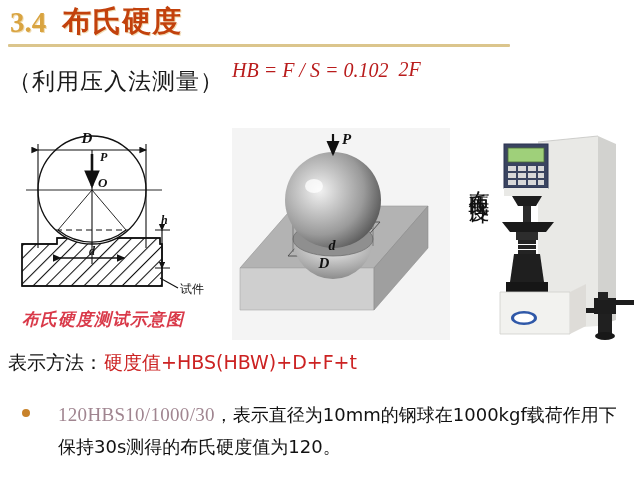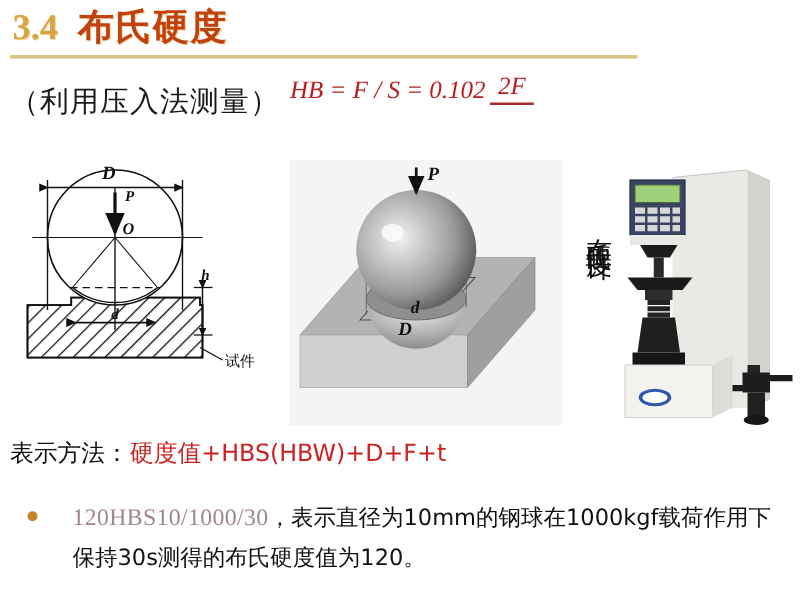--- a/index.html
+++ b/index.html
@@ -41,21 +41,21 @@
   
   .formula{
     position:absolute;left:232px;top:58px;
     color:#b91c1c;
     font-family:"Liberation Serif","DejaVu Serif",serif;
     font-style:italic;
     font-size:20px;
     display:flex;align-items:flex-end;
   }
   .formula .lead{white-space:nowrap;}
-  .frac{display:inline-flex;flex-direction:column;align-items:center;margin-left:4px;}
+  .frac{display:inline-flex;flex-direction:row;align-items:center;margin-left:4px;}
   .frac .num{padding:0 6px 1px 6px;font-size:20px;}
   .frac .bar{width:100%;height:2px;background:#a92a2a;}
   .frac .den{padding:2px 4px 0 4px;font-size:19px;white-space:nowrap;}
   .sup{font-size:12px;vertical-align:super;}
   .radical{display:inline-block;position:relative;padding-left:9px;}
   .radical::before{
     content:"";position:absolute;left:0;bottom:1px;width:7px;height:12px;
     border-left:1.3px solid #a92a2a;
     transform:skewX(-16deg);
   }
@@ -177,20 +177,21 @@
 
       <line x1="150" y1="102" x2="150" y2="140" stroke="#111" stroke-width="1.2" marker-start="url(#arS)" marker-end="url(#arS)"></line>
       <line x1="143" y1="102" x2="158" y2="102" stroke="#111" stroke-width="1"></line>
       <line x1="143" y1="140" x2="158" y2="140" stroke="#111" stroke-width="1"></line>
       <text x="149" y="96" font-family="Liberation Serif, serif" font-style="italic" font-weight="bold" font-size="12" fill="#111">h</text>
 
       <line x1="148" y1="150" x2="166" y2="160" stroke="#111" stroke-width="1.1"></line>
       <text x="168" y="165" font-family="DejaVu Sans, sans-serif" font-size="12" fill="#111">试件</text>
     </svg>
   </div>
+  <div class="caption-left">布氏硬度测试示意图</div>
 
   <div class="fig-center">
     <svg width="218" height="212" viewBox="0 0 218 212">
       <defs>
         <radialGradient id="ballg" cx="36%" cy="40%" r="66%">
           <stop offset="0%" stop-color="#f2f2f2"></stop>
           <stop offset="32%" stop-color="#c9c9c9"></stop>
           <stop offset="70%" stop-color="#9a9a9a"></stop>
           <stop offset="100%" stop-color="#5e5e5e"></stop>
         </radialGradient>

